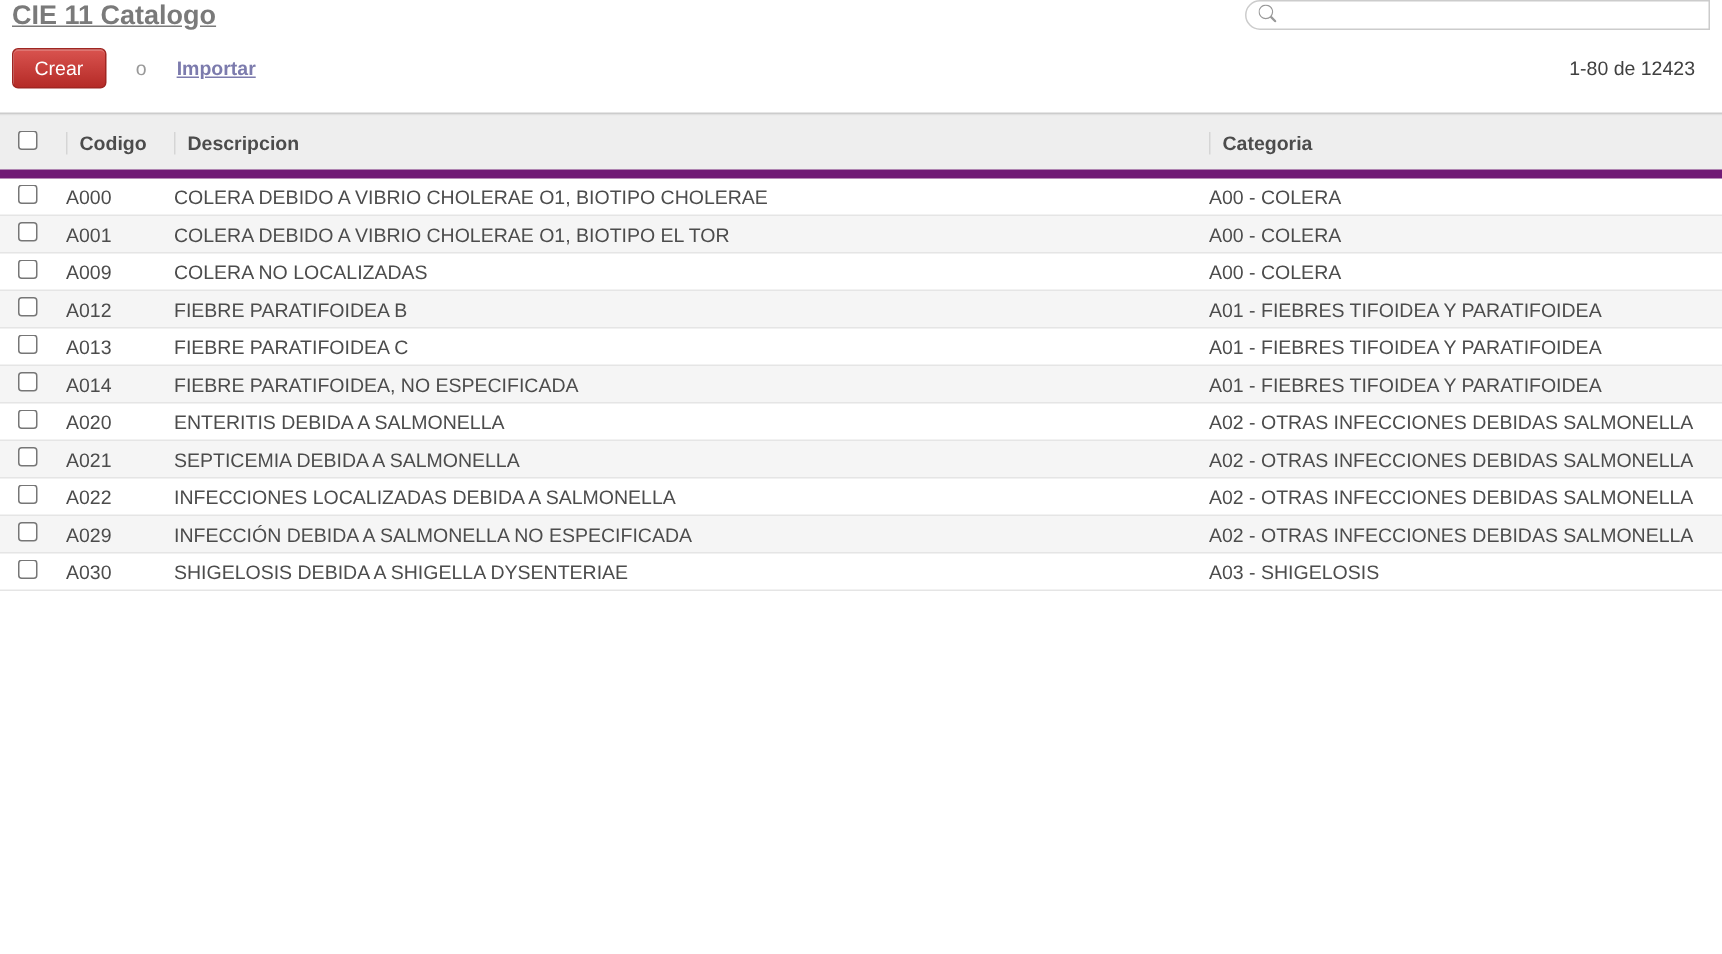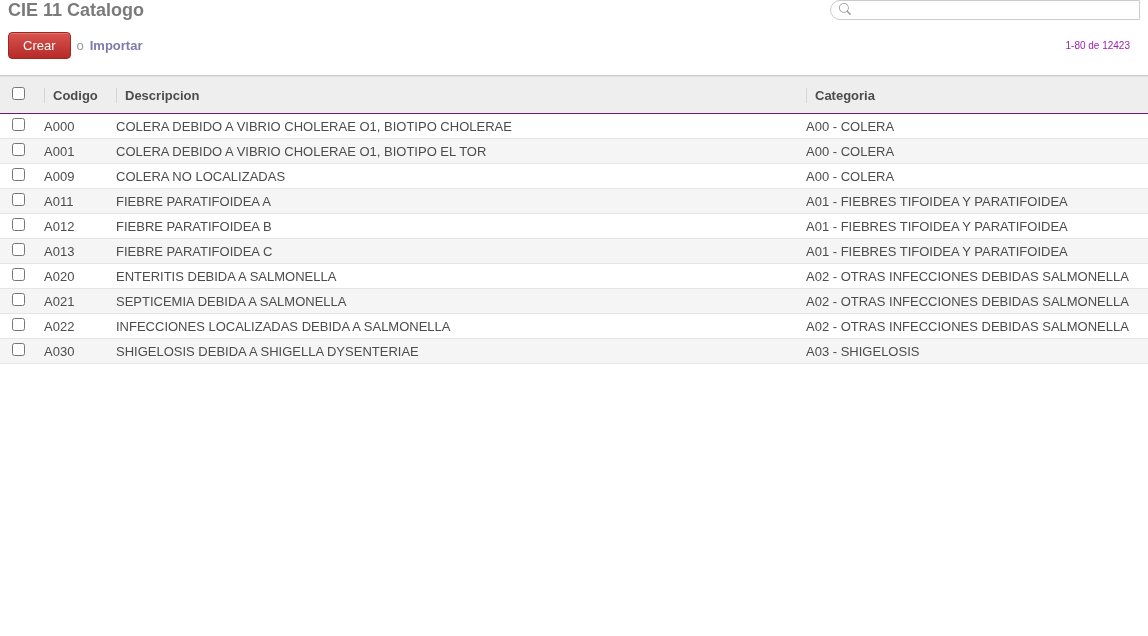--- a/index.html
+++ b/index.html
@@ -17,20 +17,21 @@
       display: flex;
       align-items: center;
       justify-content: space-between;
       padding: 0 8px;
       height: 20px;
     }
     .page-title {
       font-size: 18px;
       font-weight: bold;
       color: #7a7a7a;
+      text-decoration: underline;
     }
     .search-wrapper {
       display: flex;
       align-items: center;
       border: 1px solid #ccc;
       border-radius: 10px 0 0 10px;
       padding: 2px 8px;
       width: 310px;
       height: 20px;
       background: #fff;
@@ -48,58 +49,59 @@
     }
     .toolbar {
       display: flex;
       align-items: center;
       justify-content: space-between;
       padding: 12px 8px 16px 8px;
     }
     .toolbar-left {
       display: flex;
       align-items: center;
-      gap: 6px;
+      gap: 20px;
     }
     .btn-create {
       background: linear-gradient(to bottom, #d9534f, #b52b27);
       color: #fff;
       border: 1px solid #a02622;
       border-radius: 4px;
       padding: 5px 14px;
       font-size: 13px;
       cursor: pointer;
       box-shadow: inset 0 1px 0 rgba(255,255,255,0.2);
     }
     .toolbar-or {
       color: #999;
       font-size: 13px;
     }
     .toolbar-import {
       color: #7c7bad;
       font-weight: bold;
       font-size: 13px;
       cursor: pointer;
+      text-decoration: underline;
     }
     .pagination {
-      color: #a21caf;
-      font-size: 10px;
+      color: #404040;
+      font-size: 13px;
       padding-right: 10px;
     }
     .table-wrapper {
       border-top: 1px solid #ccc;
     }
     table {
       width: 100%;
       border-collapse: collapse;
     }
     thead th {
       background: #eeeeee;
       border-top: 1px solid #e0e0e0;
-      border-bottom: 1px solid #701a75;
+      border-bottom: 6px solid #701a75;
       text-align: left;
       padding: 10px 8px;
       font-weight: bold;
       color: #4c4c4c;
       font-size: 13px;
     }
     thead th:nth-child(1) {
       width: 36px;
     }
     thead th:nth-child(2) {
@@ -198,52 +200,58 @@
           <td>A00 - COLERA</td>
         </tr>
         <tr>
           <td class="checkbox-cell"><input type="checkbox" style=""></td>
           <td>A009</td>
           <td>COLERA NO LOCALIZADAS</td>
           <td>A00 - COLERA</td>
         </tr>
         <tr>
           <td class="checkbox-cell"><input type="checkbox" style=""></td>
-          <td>A011</td>
-          <td>FIEBRE PARATIFOIDEA A</td>
-          <td>A01 - FIEBRES TIFOIDEA Y PARATIFOIDEA</td>
-        </tr>
-        <tr>
-          <td class="checkbox-cell"><input type="checkbox" style=""></td>
           <td>A012</td>
           <td>FIEBRE PARATIFOIDEA B</td>
           <td>A01 - FIEBRES TIFOIDEA Y PARATIFOIDEA</td>
         </tr>
         <tr>
           <td class="checkbox-cell"><input type="checkbox" style=""></td>
           <td>A013</td>
           <td>FIEBRE PARATIFOIDEA C</td>
           <td>A01 - FIEBRES TIFOIDEA Y PARATIFOIDEA</td>
         </tr>
         <tr>
           <td class="checkbox-cell"><input type="checkbox" style=""></td>
+          <td>A014</td>
+          <td>FIEBRE PARATIFOIDEA, NO ESPECIFICADA</td>
+          <td>A01 - FIEBRES TIFOIDEA Y PARATIFOIDEA</td>
+        </tr>
+        <tr>
+          <td class="checkbox-cell"><input type="checkbox" style=""></td>
           <td>A020</td>
           <td>ENTERITIS DEBIDA A SALMONELLA</td>
           <td>A02 - OTRAS INFECCIONES DEBIDAS SALMONELLA</td>
         </tr>
         <tr>
           <td class="checkbox-cell"><input type="checkbox" style=""></td>
           <td>A021</td>
           <td>SEPTICEMIA DEBIDA A SALMONELLA</td>
           <td>A02 - OTRAS INFECCIONES DEBIDAS SALMONELLA</td>
         </tr>
         <tr>
           <td class="checkbox-cell"><input type="checkbox" style=""></td>
           <td>A022</td>
           <td>INFECCIONES LOCALIZADAS DEBIDA A SALMONELLA</td>
+          <td>A02 - OTRAS INFECCIONES DEBIDAS SALMONELLA</td>
+        </tr>
+        <tr>
+          <td class="checkbox-cell"><input type="checkbox" style=""></td>
+          <td>A029</td>
+          <td>INFECCIÓN DEBIDA A SALMONELLA NO ESPECIFICADA</td>
           <td>A02 - OTRAS INFECCIONES DEBIDAS SALMONELLA</td>
         </tr>
         <tr>
           <td class="checkbox-cell"><input type="checkbox" style=""></td>
           <td>A030</td>
           <td>SHIGELOSIS DEBIDA A SHIGELLA DYSENTERIAE</td>
           <td>A03 - SHIGELOSIS</td>
         </tr>
       </tbody>
   </table>

